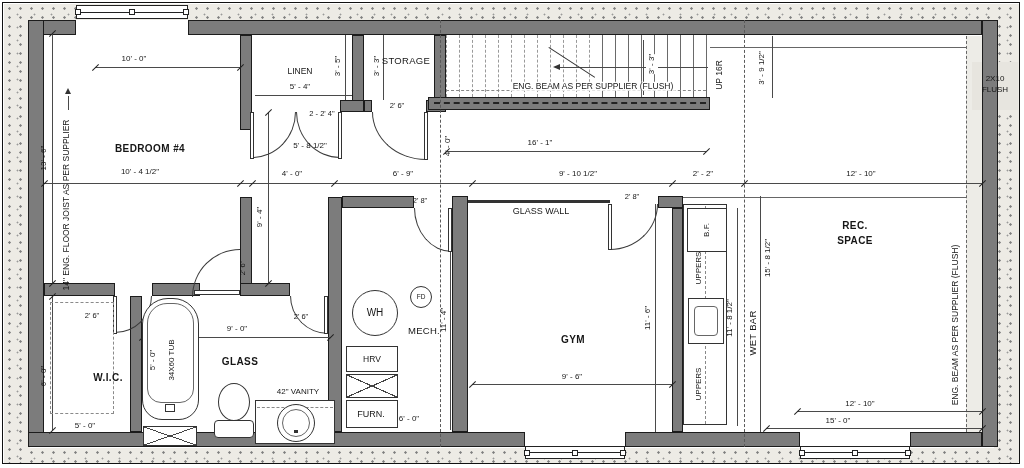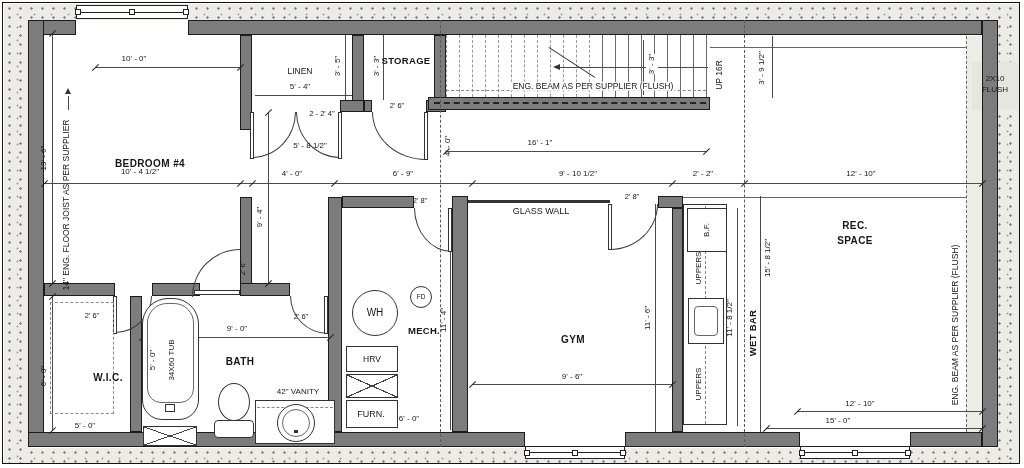--- a/index.html
+++ b/index.html
@@ -30,21 +30,21 @@
   .fix{background:#fff;border:1.2px solid #333;}
   .thin{border-width:1px;border-color:#666;}
   .rnd{border-radius:50%;}
   .xbox{background-image:linear-gradient(to top right,transparent 48.6%,#444 48.6%,#444 51.4%,transparent 51.4%),
         linear-gradient(to bottom right,transparent 48.6%,#444 48.6%,#444 51.4%,transparent 51.4%);}
   .win{background:#fff;border:1px solid #222;}
   .sq{background:#fff;border:1px solid #222;}
   .lbl{position:absolute;white-space:nowrap;font-size:8px;color:#161616;
        transform:translate(-50%,-50%);z-index:30;line-height:1;}
   .lbl.room{font-weight:bold;font-size:10px;letter-spacing:.4px;}
-  .lbl.room2{font-weight:bold;font-size:9.5px;letter-spacing:.3px;}
+  .lbl.room2{font-weight:normal;font-size:9.5px;letter-spacing:.3px;}
   .lbl.door{font-size:7.5px;}
   .lbl.note{font-size:8.5px;}
   .lbl.bgw{background:#fff;padding:0 2px;}
   .v{writing-mode:vertical-rl;transform:translate(-50%,-50%) rotate(180deg);}
   .tri-left{width:0;height:0;border-top:3.5px solid transparent;border-bottom:3.5px solid transparent;border-right:7px solid #333;}
   .tri-up{width:0;height:0;border-left:3px solid transparent;border-right:3px solid transparent;border-bottom:6px solid #333;}
   .diag{height:0;border-top:1px solid #333;transform-origin:0 0;}
 </style>
 </head>
 <body>
@@ -210,25 +210,25 @@
       <div class="abs fix xbox" style="left: 346px; top: 374px; width: 52px; height: 24px;"></div>
       <div class="abs fix" style="left: 346px; top: 400px; width: 52px; height: 28px;"></div>
       <div class="abs fix" style="left: 683px; top: 204px; width: 44px; height: 221px;"></div>
       <div class="abs linev dash" style="left: 705px; top: 206px; width: 0px; height: 218px;"></div>
       <div class="abs fix" style="left: 687px; top: 208px; width: 40px; height: 44px;"></div>
       <div class="abs fix" style="left: 688px; top: 298px; width: 36px; height: 46px;"></div>
       <div class="abs fix thin" style="left: 694px; top: 306px; width: 24px; height: 30px; border-radius: 4px;"></div>
       <div class="abs " style="left: 50px; top: 302px; width: 64px; height: 112px; border: 1px dashed rgb(138, 138, 138);"></div>
     </div>
 
-  <div class="lbl room" style="left:150px;top:164px">BEDROOM #4</div>
+  <div class="lbl room" style="left:150px;top:149px">BEDROOM #4</div>
   <div class="lbl" style="left:300px;top:71px;font-size:8.5px">LINEN</div>
   <div class="lbl room2" style="left:406px;top:61px">STORAGE</div>
   <div class="lbl room" style="left:108px;top:378px">W.I.C.</div>
-  <div class="lbl room" style="left:240px;top:362px">BATH</div>
+  <div class="lbl room" style="left:240px;top:362px">GLASS</div>
   <div class="lbl room2" style="left:424px;top:331px">MECH.</div>
   <div class="lbl room" style="left:573px;top:340px">GYM</div>
   <div class="lbl room2 v" style="left:753px;top:333px">WET BAR</div>
   <div class="lbl room" style="left:855px;top:226px">REC.</div>
   <div class="lbl room" style="left:855px;top:241px">SPACE</div>
 
   <div class="lbl" style="left:375px;top:313px;font-size:10px">WH</div>
   <div class="lbl" style="left:421px;top:297px;font-size:6.5px">FD</div>
   <div class="lbl" style="left:372px;top:359px;font-size:8.5px">HRV</div>
   <div class="lbl" style="left:371px;top:414px;font-size:9px">FURN.</div>

